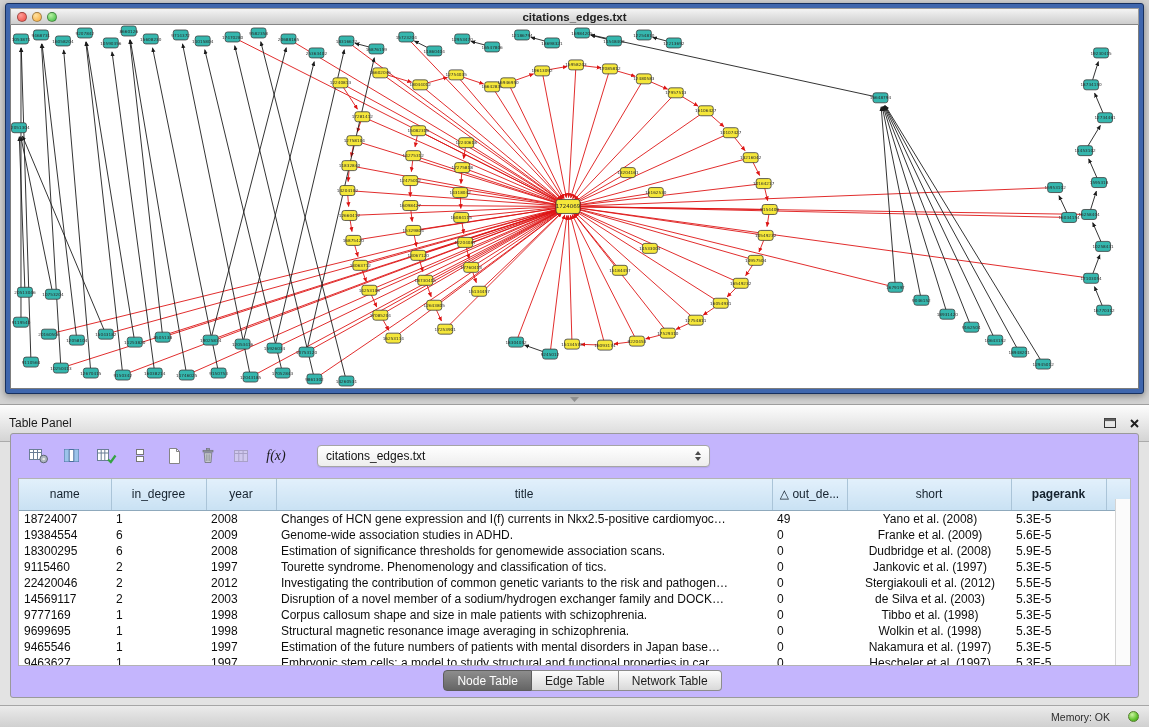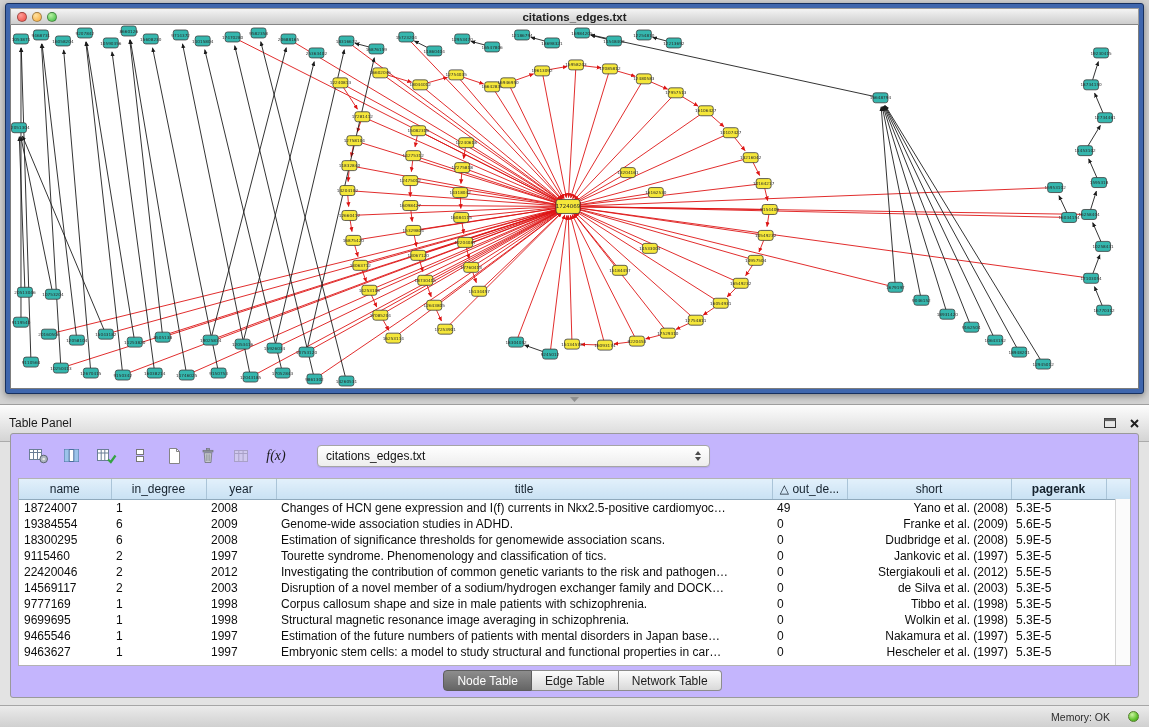--- a/index.html
+++ b/index.html
@@ -83,29 +83,29 @@
   .combo-arrows .down{ border-top:4px solid #4c4c4c; }
 
   .table-wrap{
     position:absolute; top:44px; left:7px; right:7px; height:188px;
     border:1px solid #b3b3b3; background:#fff; overflow:hidden;
   }
   table{ border-collapse:collapse; table-layout:fixed; width:100%; }
   thead th{
     background:linear-gradient(#e2f0fb,#c9e1f3);
     border-right:1px solid #aac4d8; border-bottom:1px solid #8fa9bc;
-    font-weight:normal; font-size:12px; height:20px; text-align:center;
+    font-weight:normal; font-size:12px; height:31px; text-align:center;
     color:#15222e; overflow:hidden; white-space:nowrap;
   }
   thead th:last-child{ border-right:none; }
   tbody td{
     font-size:12px; height:16px; line-height:16px; padding:0 3px 0 5px;
     white-space:nowrap; overflow:hidden; text-overflow:ellipsis; color:#0d0d0d;
   }
-  tbody td.center{ text-align:right; }
+  tbody td.center{ text-align:center; }
   .vscroll{
     position:absolute; right:0; top:20px; bottom:0; width:15px;
     background:#fbfbfb; border-left:1px solid #d4d4d4;
   }
 
   .tabs-row{
     position:absolute; left:16px; right:0; bottom:6px;
     display:flex; justify-content:center;
   }
   .tab{

